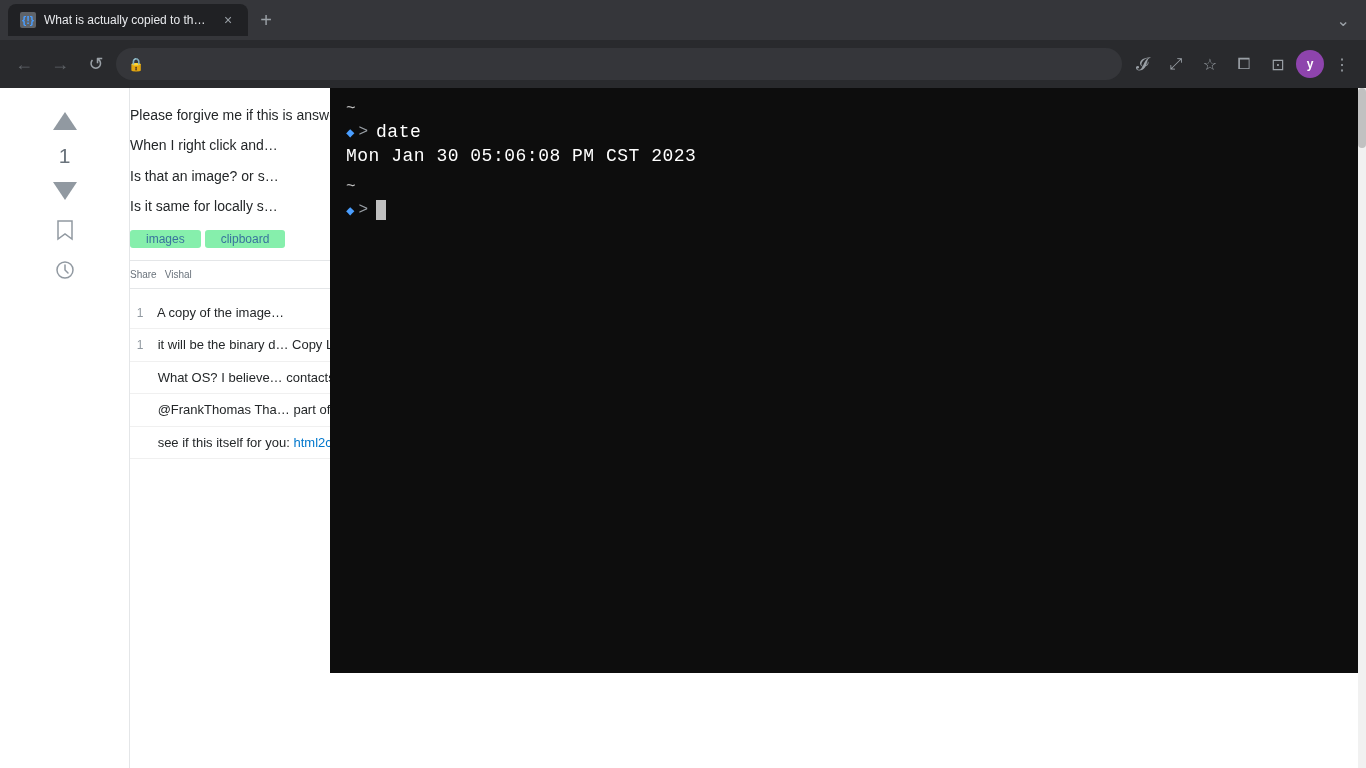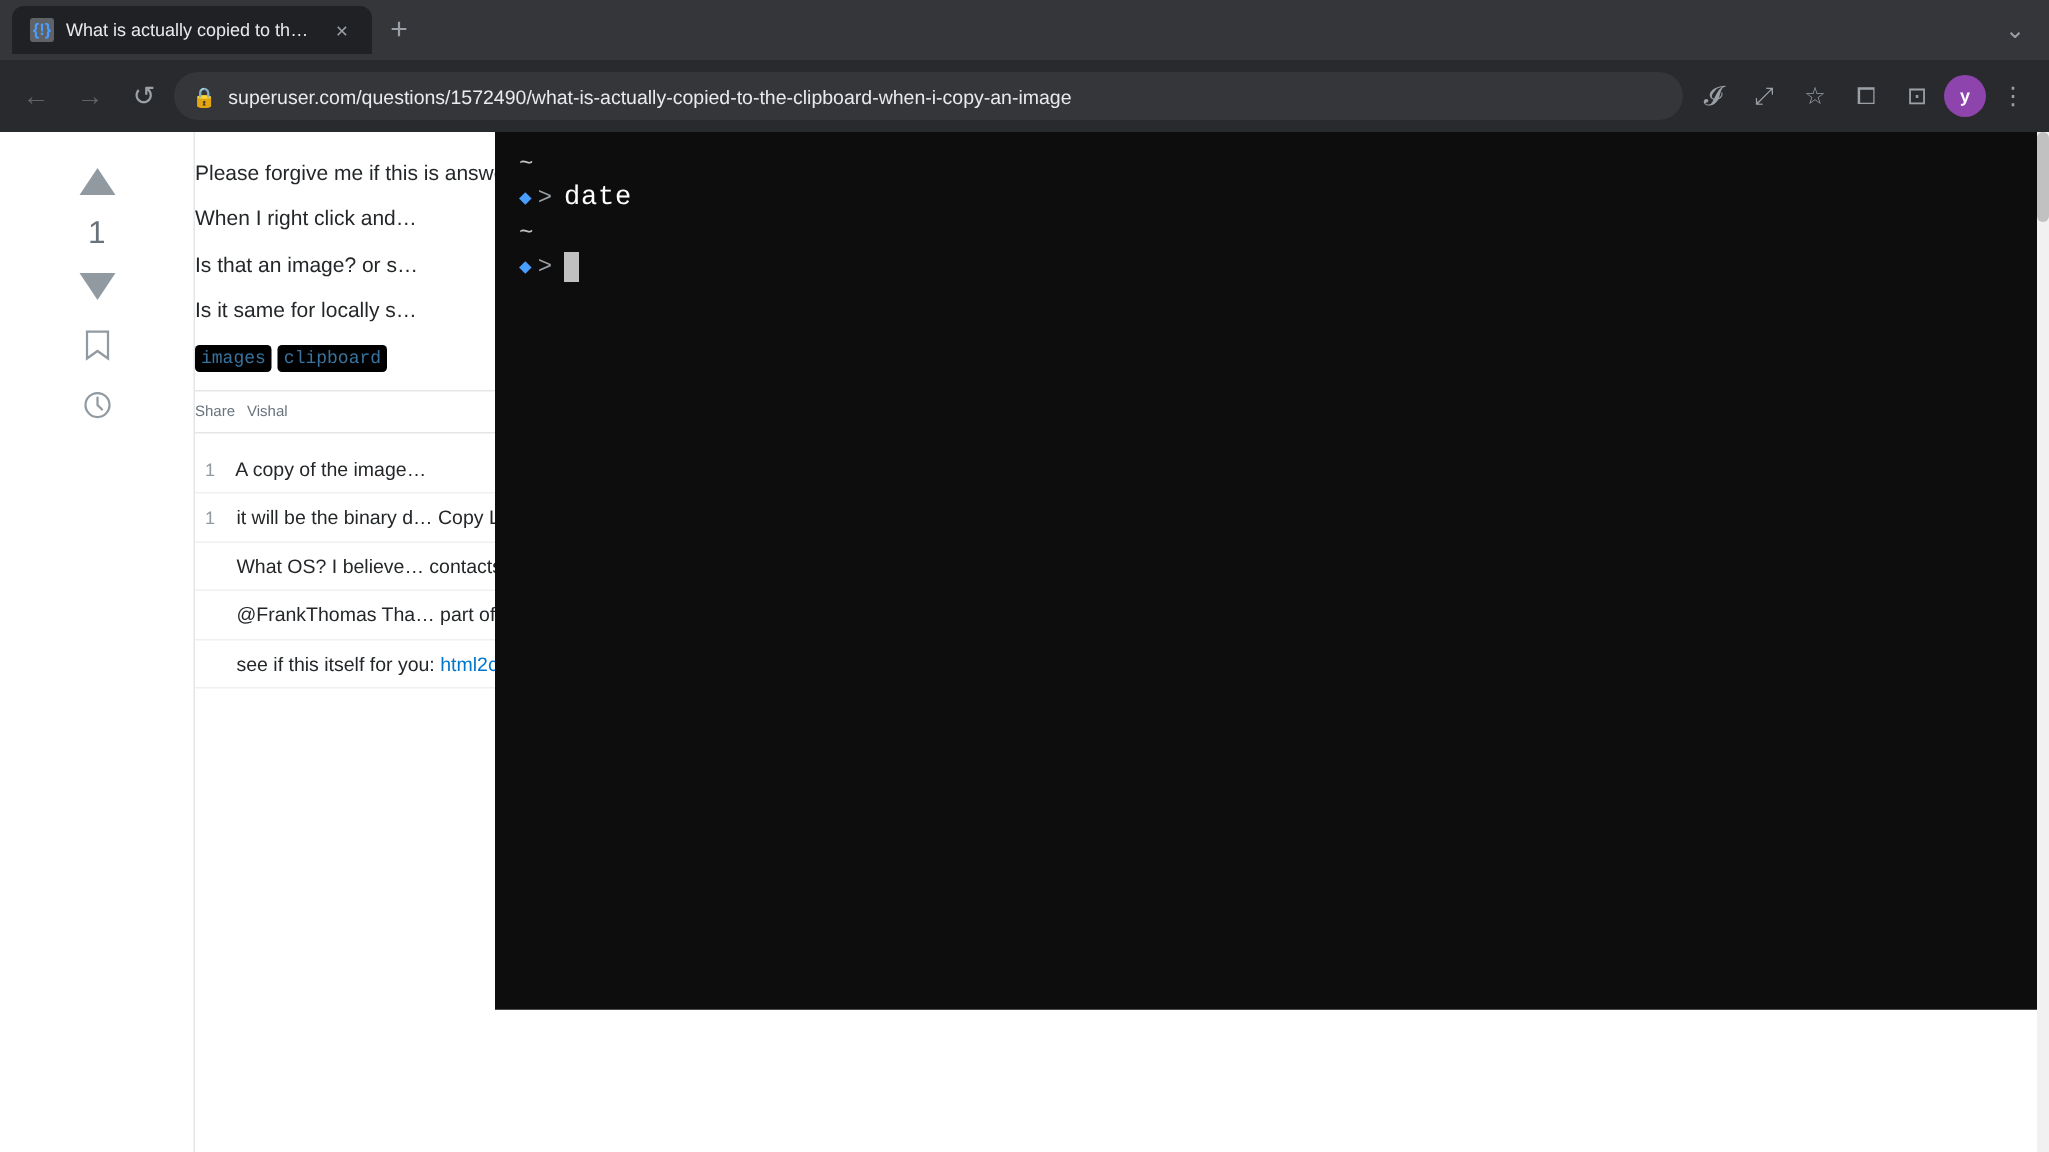--- a/index.html
+++ b/index.html
@@ -262,27 +262,26 @@
     }
 
     .tags-area {
       display: flex;
       gap: 4px;
       flex-wrap: wrap;
       margin: 12px 0;
     }
 
     .tag {
-      background: #000000;
+      background: #86efac;
       color: #39739d;
-      padding: 2px 4px;
+      padding: 2px 16px;
       border-radius: 3px;
       font-size: 12px;
       cursor: pointer;
-      font-family: Liberation Mono, monospace;
     }
 
     .post-footer {
       display: flex;
       align-items: center;
       gap: 8px;
       padding: 8px 0;
       border-top: 1px solid #e4e6e8;
       margin-top: 8px;
     }
@@ -436,21 +435,20 @@
       <span>←</span>
     </div>
     <div class="nav-btn disabled">
       <span>→</span>
     </div>
     <div class="nav-btn">
       <span>↺</span>
     </div>
     <div class="url-bar">
       <span class="lock-icon">🔒</span>
-      <span class="url-text">superuser.com/questions/1572490/what-is-actually-copied-to-the-clipboard-when-i-copy-an-image</span>
     </div>
     <div class="toolbar-right">
       <div class="toolbar-icon-btn">
         <span style="font-size:18px;">𝓘</span>
       </div>
       <div class="toolbar-icon-btn">
         <span style="font-size:16px;">⤢</span>
       </div>
       <div class="toolbar-icon-btn">
         <span style="font-size:16px;">☆</span>
@@ -547,20 +545,21 @@
       </div>
 
       <div class="terminal-overlay">
         <div class="terminal-inner">
           <div class="term-tilde">~</div>
           <div class="term-line">
             <span class="term-prompt-icon">◆</span>
             <span class="term-arrow">&gt;</span>
             <span class="term-command">date</span>
           </div>
+          <div class="term-output">Mon Jan 30 05:06:08 PM CST 2023</div>
           <div class="term-tilde">~</div>
           <div class="term-line">
             <span class="term-prompt-icon">◆</span>
             <span class="term-arrow">&gt;</span>
             <span class="term-cursor"></span>
           </div>
         </div>
       </div>
     </div>
 

